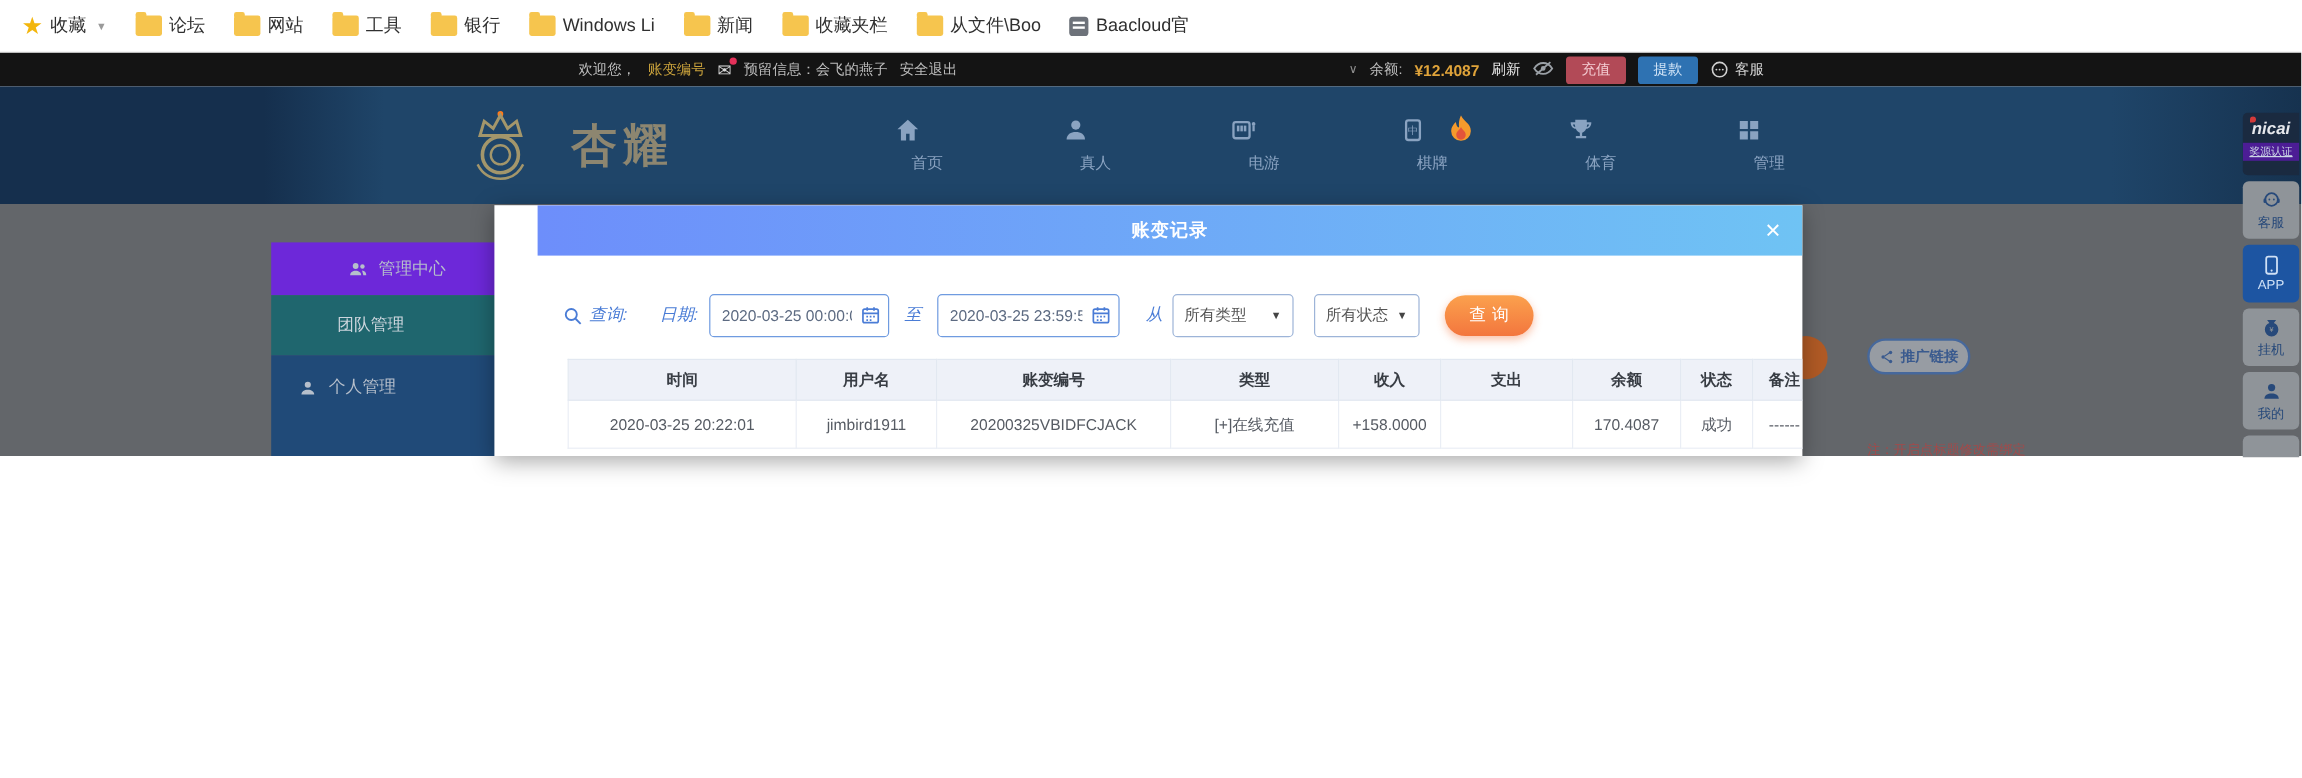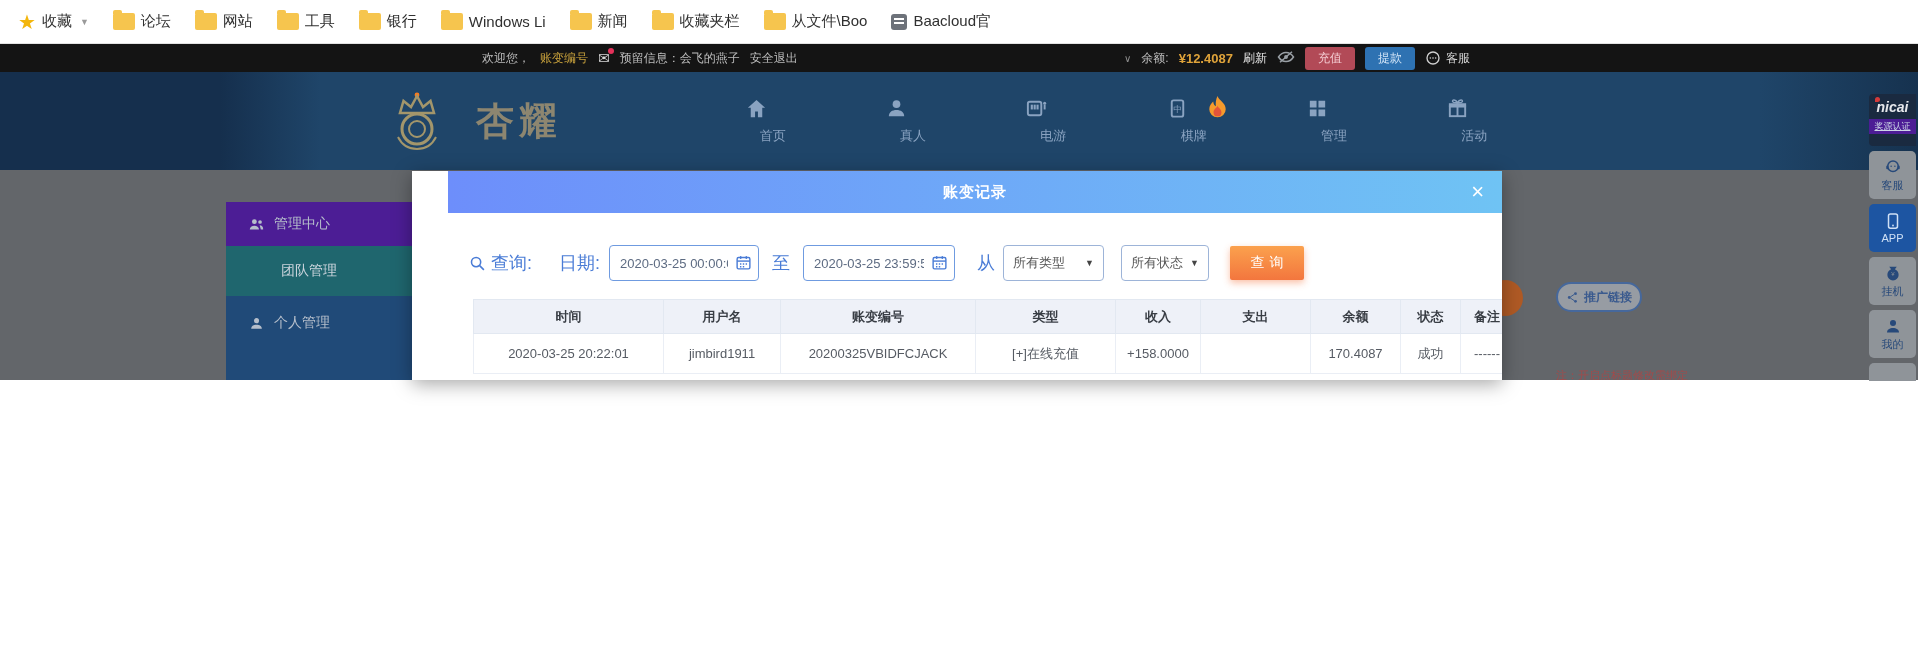--- a/index.html
+++ b/index.html
@@ -42,21 +42,21 @@
   .nav-item svg { width:23px; height:23px; }
   .nav-label { font-size:13px;margin-left:33px; }
   .flame { position:absolute; top:24px; right:18px; }
 
   
   .content { position:absolute; left:0; top:170px; width:1918px; height:210px; background:#63666a; overflow:hidden; z-index:1; }
 
   .sidebar { position:absolute; left:226px; top:32px; width:187px; }
   .side-item { display:flex; align-items:center; gap:9px; padding-left:22px; color:#b6bfcb; font-size:14px; cursor:pointer; }
   .side-item svg { width:17px; height:17px; }
-  .si-1 { height:44px; background:#4c1d95; }
+  .si-1 { height:44px; background:#6d28d9;justify-content:center; }
   .si-2 { height:50px; background:#1f666e; padding-left:55px; color:#ccd5dd; }
   .si-3 { height:54px; background:#204a78; }
   .si-4 { height:54px; background:#204a78;align-items:flex-end; }
 
   .bg-circle { position:absolute; left:1487px; top:110px; width:36px; height:36px; border-radius:50%; background:#b05a25; }
   .bg-pill { position:absolute; left:1556px; top:112px; width:86px; height:30px; border-radius:15px;
              background:#979ca3; border:2px solid #46689c; display:flex; align-items:center; justify-content:center;
              gap:5px; color:#3a5a8e; font-size:12px; font-weight:bold; cursor:pointer; }
   .bg-note { position:absolute; left:1556px; top:199px; width:150px; height:11px; overflow:hidden;
              color:#a34a4a; font-size:11px; line-height:12px; }
@@ -73,33 +73,33 @@
   .rail-card.app { background:#1d55a2; color:#cfe0f5; }
   .rail-card.partial { height:18px; border-radius:5px 5px 0 0; margin-top:5px; }
 
   
   .modal { position:absolute; left:412px; top:171px; width:1090px; height:209px; background:#fff; z-index:50;
            box-shadow:0 4px 18px rgba(0,0,0,.35); overflow:hidden;padding-left:36px; }
   .m-head { height:42px; background:linear-gradient(90deg,#6d8efb,#6fc3f4); display:flex; align-items:center; justify-content:center; position:relative; }
   .m-title { color:#fff; font-size:15px; font-weight:bold; letter-spacing:1px; }
   .m-close { position:absolute; right:18px; top:9px; color:#fff; font-size:22px; font-weight:300; cursor:pointer; line-height:24px; }
   .m-search { margin:32px 0 0 21px; display:flex; align-items:center; font-size:13px; }
-  .lbl-blue { color:#4a7cd6; font-size:18px; white-space:nowrap; }
+  .lbl-blue { color:#4a7cd6; font-size:14px; white-space:nowrap;font-style:italic; }
   .q-group { display:flex; align-items:center; gap:5px; margin-right:27px; }
   .inp-wrap { position:relative; margin-left:9px; }
   .inp { width:150px; height:36px; border:1px solid #6f9be0; border-radius:4px; padding:0 30px 0 10px;
          font-size:13px; color:#5d6b82; font-family:inherit; }
   .inp-wrap svg { position:absolute; right:7px; top:9px; width:17px; height:17px; }
   .zhi { margin:0 13px; }
   .cong { margin:0 8px 0 22px; }
   .sel { width:101px; height:36px; border:1px solid #9db4d8; border-radius:4px; display:flex; align-items:center;
          justify-content:space-between; padding:0 9px; color:#555; font-size:13px; cursor:pointer; background:#fff; }
   .sel .arr { font-size:9px; color:#444; }
   .sel2 { width:88px; margin-left:17px; }
-  .btn-search { margin-left:21px; width:74px; height:34px; border:none; border-radius:2px; cursor:pointer;
+  .btn-search { margin-left:21px; width:74px; height:34px; border:none; border-radius:17px; cursor:pointer;
                 background:linear-gradient(180deg,#fba14d,#f3763e); color:#fff; font-size:14px; letter-spacing:5px;
                 padding-left:5px; box-shadow:0 3px 7px rgba(243,118,62,.45); font-family:inherit; }
 
   .m-table { margin:18px 25px 0; width:1040px; border-collapse:collapse; table-layout:fixed; }
   .m-table th { background:#eef1f8; height:34px; font-size:13px; color:#383d44; border:1px solid #e2e8f1; font-weight:bold; }
   .m-table td { height:40px; font-size:13px; color:#565b63; text-align:center; border:1px solid #eaeef5; background:#fff; }
   .income { color:#82b33f; }
 </style>
 </head>
 <body>
@@ -228,32 +228,29 @@
         <span class="flame">
           <svg width="12" height="14" viewBox="0 0 12 14">
               <path d="M6 0c1 3 5 4 5 8a5 5 0 01-10 0c0-2 1.2-3.4 2.4-4.6C3.6 4.8 4 6 5 6.2 4.8 4 5 2 6 0z" fill="#f59a2c"></path>
               <path d="M6 6c.6 1.6 2.4 2 2.4 4A2.4 2.4 0 016 12.4 2.4 2.4 0 013.6 10c0-2 1.8-2.4 2.4-4z" fill="#e3543a"></path>
             </svg>
         </span>
         <span class="nav-label">棋牌</span>
       </div>
       <div class="nav-item">
         <svg viewBox="0 0 24 24" fill="currentColor">
+            <path d="M7 3h10v2h4c0 3.5-2 5.5-4.5 5.8C15.5 13 14 14 13 14.3V17h3.5v2h-9v-2H11v-2.7c-1-.3-2.5-1.3-3.5-3.5C5 10.5 3 8.5 3 5h4zM5 7c.2 1.2 1 2 2 2.3L6.6 7zm14 0h-1.6L17 9.3c1-.3 1.8-1.1 2-2.3z"></path>
+          </svg>
+        <span class="nav-label">体育</span>
+      </div>
+      <div class="nav-item">
+        <svg viewBox="0 0 24 24" fill="currentColor">
             <path d="M4 4h7v7H4zm9 0h7v7h-7zM4 13h7v7H4zm9 0h7v7h-7z"></path>
           </svg>
         <span class="nav-label">管理</span>
-      </div>
-      <div class="nav-item">
-        <svg viewBox="0 0 24 24">
-            <rect x="4" y="10" width="16" height="10" fill="none" stroke="currentColor" stroke-width="2"></rect>
-            <rect x="3" y="6.5" width="18" height="3.5" fill="currentColor"></rect>
-            <line x1="12" y1="6.5" x2="12" y2="20" stroke="currentColor" stroke-width="2"></line>
-            <path d="M12 6C10 2 6 2.5 7 5c.5 1.3 3 1 5 1zm0 0c2-4 6-3.5 5-1-.5 1.3-3 1-5 1z" fill="none" stroke="currentColor" stroke-width="1.5"></path>
-          </svg>
-        <span class="nav-label">活动</span>
       </div>
     </div>
   </div>
 
   <div class="content">
     <div class="sidebar">
       <div class="side-item si-1">
         <svg viewBox="0 0 24 24" fill="currentColor">
             <circle cx="9" cy="8" r="3.4"></circle>
             <path d="M2.5 19c0-3.6 3-5.4 6.5-5.4s6.5 1.8 6.5 5.4z"></path>

